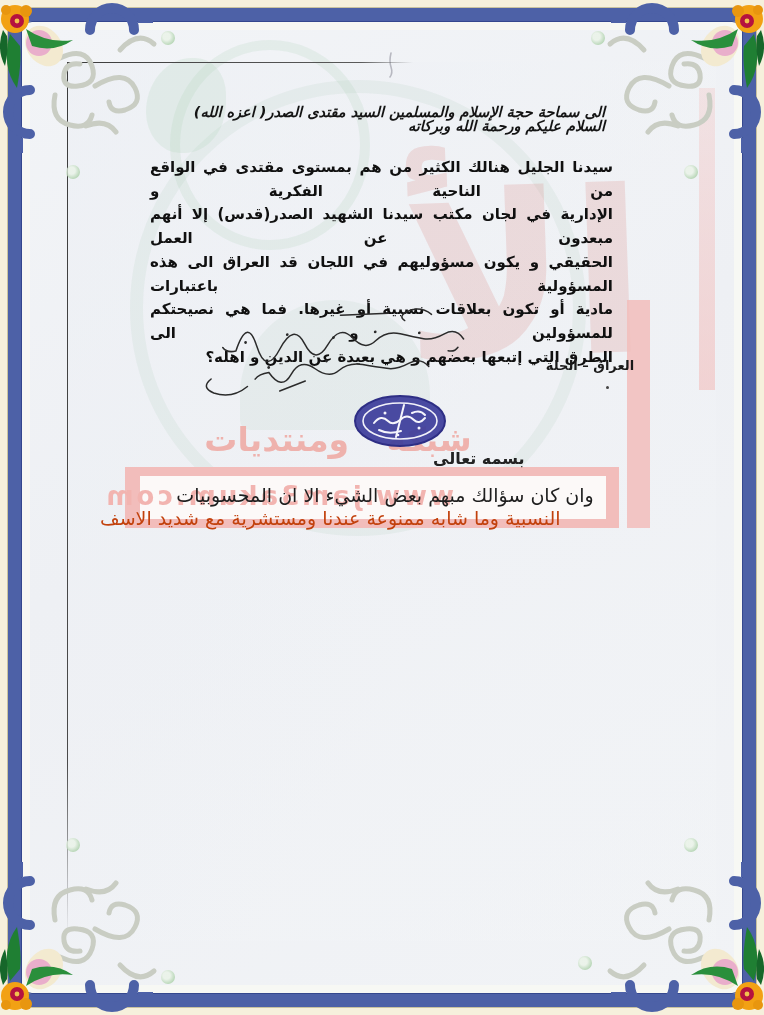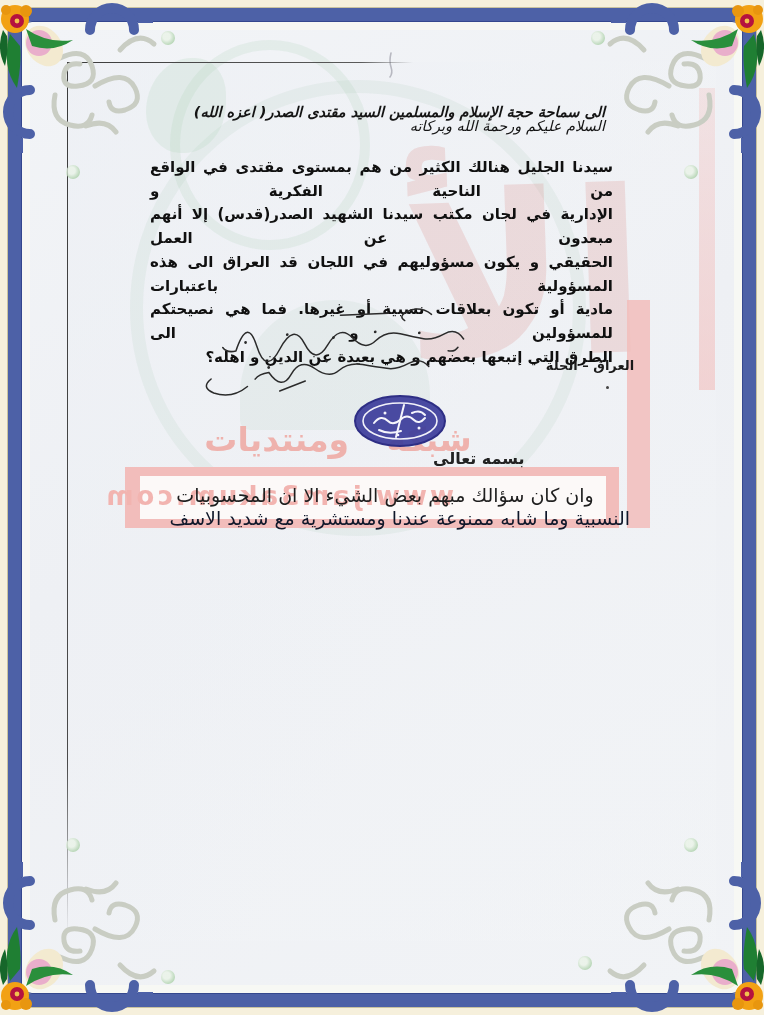--- a/index.html
+++ b/index.html
@@ -60,31 +60,31 @@
   .wm-url{
     position:absolute;left:14px;top:5px;width:300px;color:#f2b4b0;
     font-size:26px;font-weight:bold;letter-spacing:3px;
     transform:scaleX(-1);white-space:nowrap;font-family:"DejaVu Sans",sans-serif;
   }
   
   .txt{position:absolute;z-index:3;color:#141414;direction:rtl;}
   .salutation{left:150px;top:100px;width:455px;text-align:right;
     font-size:14.5px;font-style:italic;font-weight:bold;white-space:nowrap;line-height:24px;}
   .greeting{left:150px;top:114px;width:455px;text-align:right;
-    font-size:14.5px;font-style:italic;font-weight:normal;white-space:nowrap;line-height:24px;}
+    font-size:14.5px;font-style:italic;font-weight:bold;white-space:nowrap;line-height:24px;}
   .body-block{left:150px;top:156px;width:463px;}
   .pline{font-size:15px;font-weight:bold;line-height:23.7px;
     text-align:justify;text-align-last:justify;white-space:normal;color:#101010;}
   .pline.last{text-align-last:right;}
   .location{left:540px;top:358px;width:100px;text-align:center;
     font-size:13px;font-weight:bold;white-space:nowrap;color:#1a1a1a;}
   .loc-dot{position:absolute;left:606px;top:386px;width:3px;height:3px;background:#444;border-radius:50%;z-index:3;}
   .basmala{left:433px;top:449px;width:105px;text-align:left;font-size:16px;font-weight:600;color:#222;}
   .answer1{left:150px;top:478px;width:470px;text-align:center;font-size:19px;color:#1e1e1e;margin-top:6px;}
-  .answer2{left:100px;top:507px;width:530px;text-align:right;font-size:19px;color:#0f172a;}
+  .answer2{left:100px;top:507px;width:530px;text-align:left;font-size:19px;color:#c2410c;}
   
   .handwriting{position:absolute;left:128px;top:304px;width:350px;height:95px;z-index:3;transform:rotate(-2.5deg);}
   .stamp{position:absolute;left:352px;top:393px;width:96px;height:57px;z-index:3;}
   .topmark{position:absolute;left:386px;top:51px;width:10px;height:28px;z-index:3;opacity:.55;}
 </style>
 </head>
 <body>
 
 <div id="stage">
 

